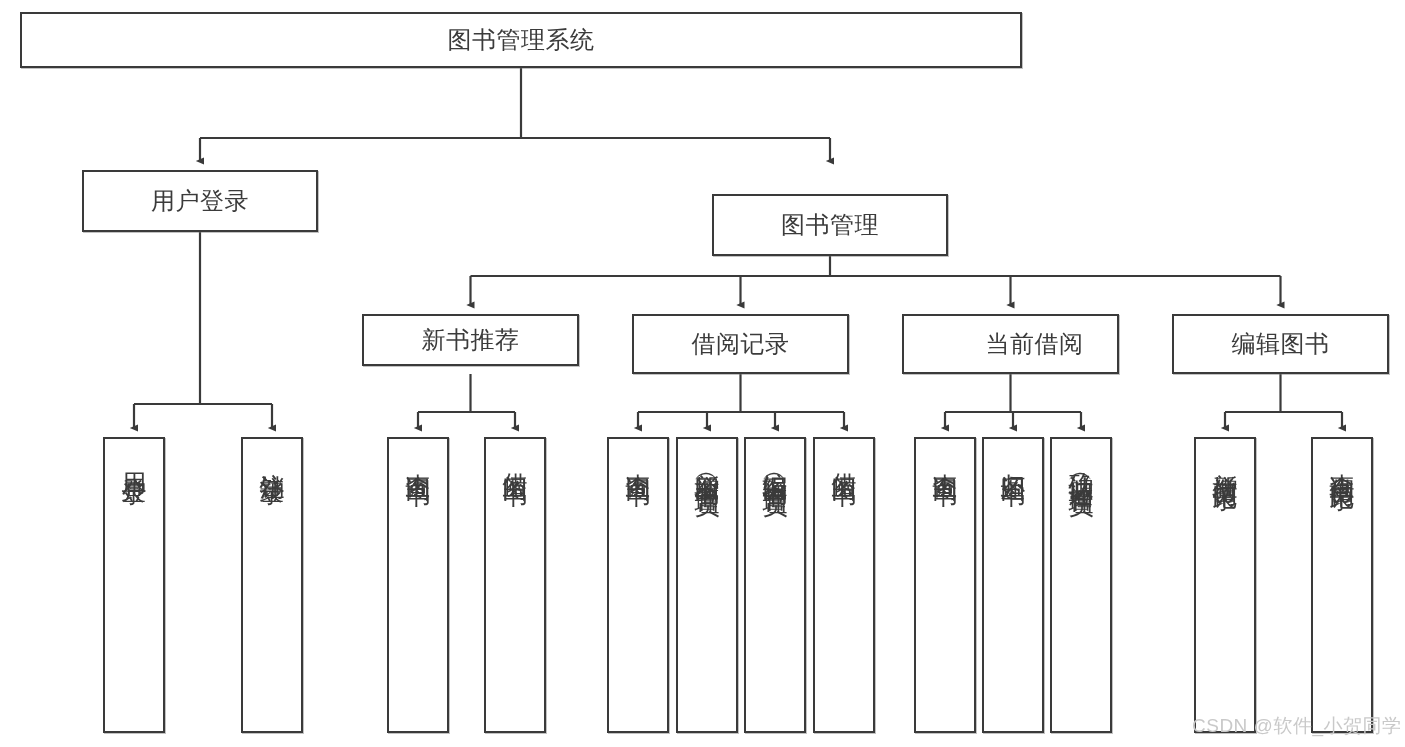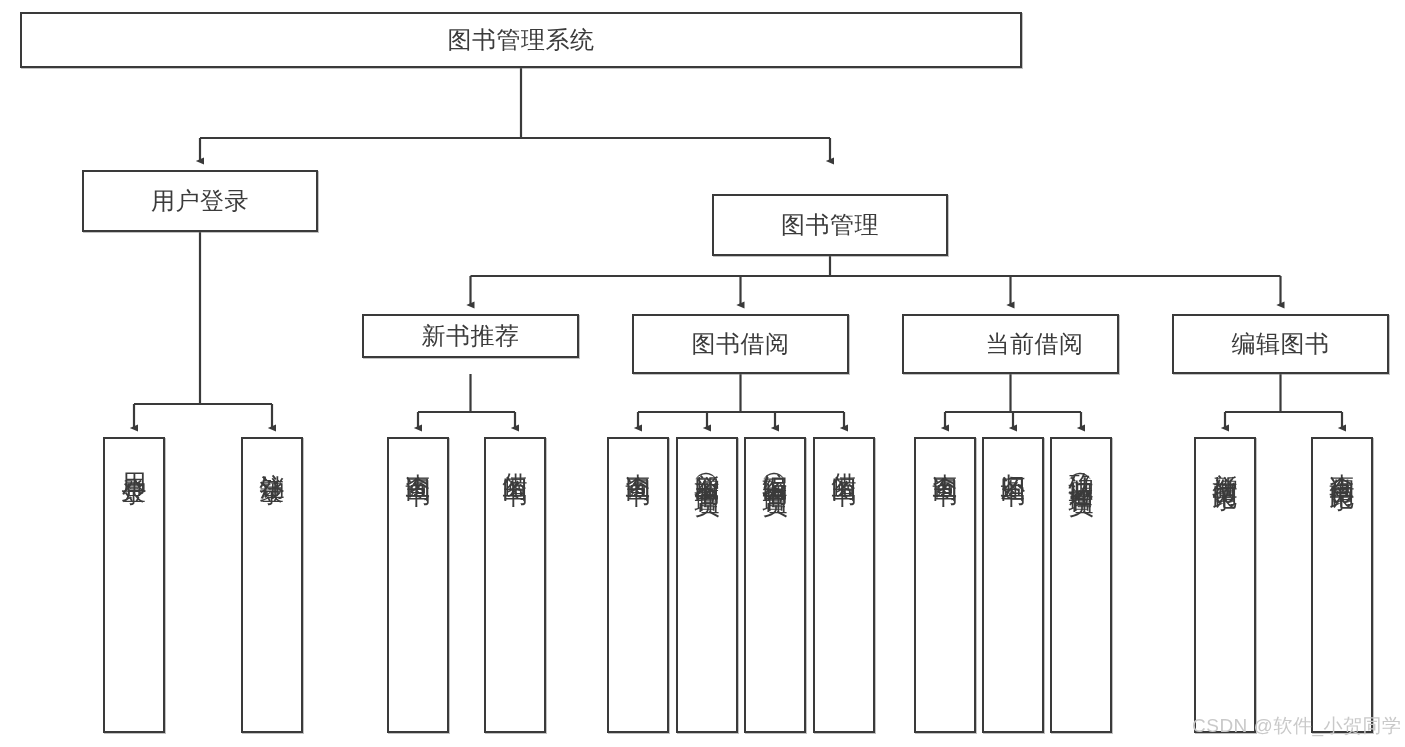--- a/index.html
+++ b/index.html
@@ -118,25 +118,25 @@
   <div id="nodes">
       <div class="node horiz root" style="left: 20px; top: 12px; width: 1002px; height: 56px;">
         <span class="label">图书管理系统</span>
       </div>
       <div class="node horiz" style="left: 82px; top: 170px; width: 236px; height: 62px;">
         <span class="label">用户登录</span>
       </div>
       <div class="node horiz" style="left: 712px; top: 170px; width: 236px; height: 62px; margin-top: 24px;">
         <span class="label">图书管理</span>
       </div>
-      <div class="node horiz" style="left: 362px; top: 314px; width: 217px; height: 44px;">
+      <div class="node horiz" style="left: 362px; top: 314px; width: 217px; height: 52px;">
         <span class="label">新书推荐</span>
       </div>
       <div class="node horiz" style="left: 632px; top: 314px; width: 217px; height: 60px;">
-        <span class="label">图书借阅</span>
+        <span class="label">借阅记录</span>
       </div>
       <div class="node horiz" style="left: 902px; top: 314px; width: 217px; height: 60px; padding-left: 48px;">
         <span class="label">当前借阅</span>
       </div>
       <div class="node horiz" style="left: 1172px; top: 314px; width: 217px; height: 60px;">
         <span class="label">编辑图书</span>
       </div>
       <div class="node vert" style="left: 103px; top: 437px; width: 62px; height: 296px;">
         <span class="label">用户登录</span>
       </div>

